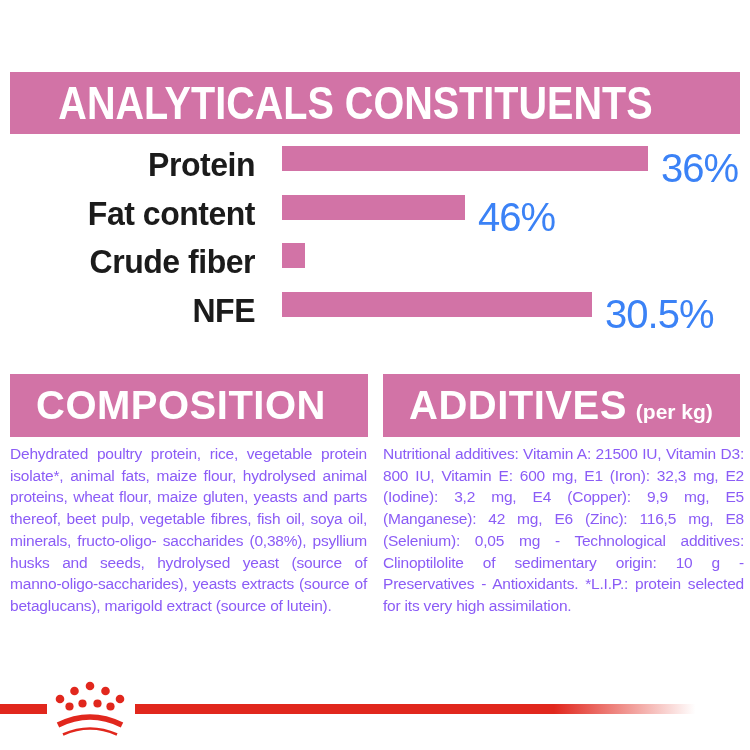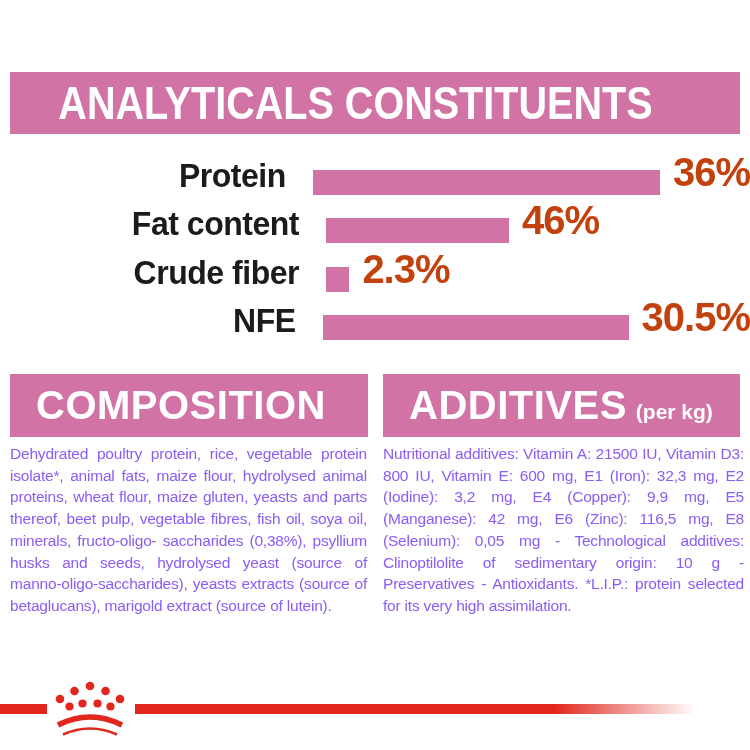--- a/index.html
+++ b/index.html
@@ -11,28 +11,28 @@
   .banner{
     position:absolute;left:10px;top:72px;width:730px;height:62px;
     background:#D273A6;display:flex;align-items:center;justify-content:flex-start;
   }
   .banner-title{
     color:#ffffff;font-weight:bold;font-size:46px;letter-spacing:0px;
     white-space:nowrap;display:inline-block;transform:scaleX(0.86);transform-origin:center;
   }
   
   .chart{position:absolute;left:0;top:146px;width:750px;}
-  .chart-row{display:flex;align-items:flex-end;height:48.6px;padding-left:44px;}
+  .chart-row{display:flex;align-items:flex-start;height:48.6px;}
   .chart-label{
     width:255px;text-align:right;font-weight:bold;color:#1b1b1b;
     font-size:33px;letter-spacing:-0.5px;transform:scaleX(0.97);transform-origin:right center;
   }
   .chart-bar{height:25px;background:#D273A6;margin-left:27px;}
   .chart-value{
-    margin-left:13px;font-weight:bold;color:#c2410c;font-size:40px;letter-spacing:-1px;
+    margin-left:13px;font-weight:normal;color:#3b82f6;font-size:40px;letter-spacing:-1px;
   }
   
   .sec-header{
     position:absolute;top:374px;height:63px;background:#D273A6;
     display:flex;align-items:center;color:#ffffff;font-weight:bold;
   }
   .sec-header.left{left:10px;width:358px;padding-left:0;}
   .sec-header.right{left:383px;width:357px;}
   .sec-title{font-size:40px;letter-spacing:0.5px;margin-left:26px;white-space:nowrap;}
   .sec-unit{font-size:21px;margin-left:9px;margin-top:12px;white-space:nowrap;}
@@ -68,21 +68,20 @@
         <div class="chart-value">36%</div>
       </div>
       <div class="chart-row">
         <div class="chart-label">Fat content</div>
         <div class="chart-bar" style="width: 183px; background: rgb(210, 115, 166);"></div>
         <div class="chart-value">46%</div>
       </div>
       <div class="chart-row">
         <div class="chart-label">Crude fiber</div>
         <div class="chart-bar" style="width: 23.3833px; background: rgb(210, 115, 166);"></div>
-        <div class="chart-value">2.3%</div>
       </div>
       <div class="chart-row">
         <div class="chart-label">NFE</div>
         <div class="chart-bar" style="width: 310.083px; background: rgb(210, 115, 166);"></div>
         <div class="chart-value">30.5%</div>
       </div>
     </div>
 
   <div class="sec-header right">
     <span class="sec-title">ADDITIVES</span>

